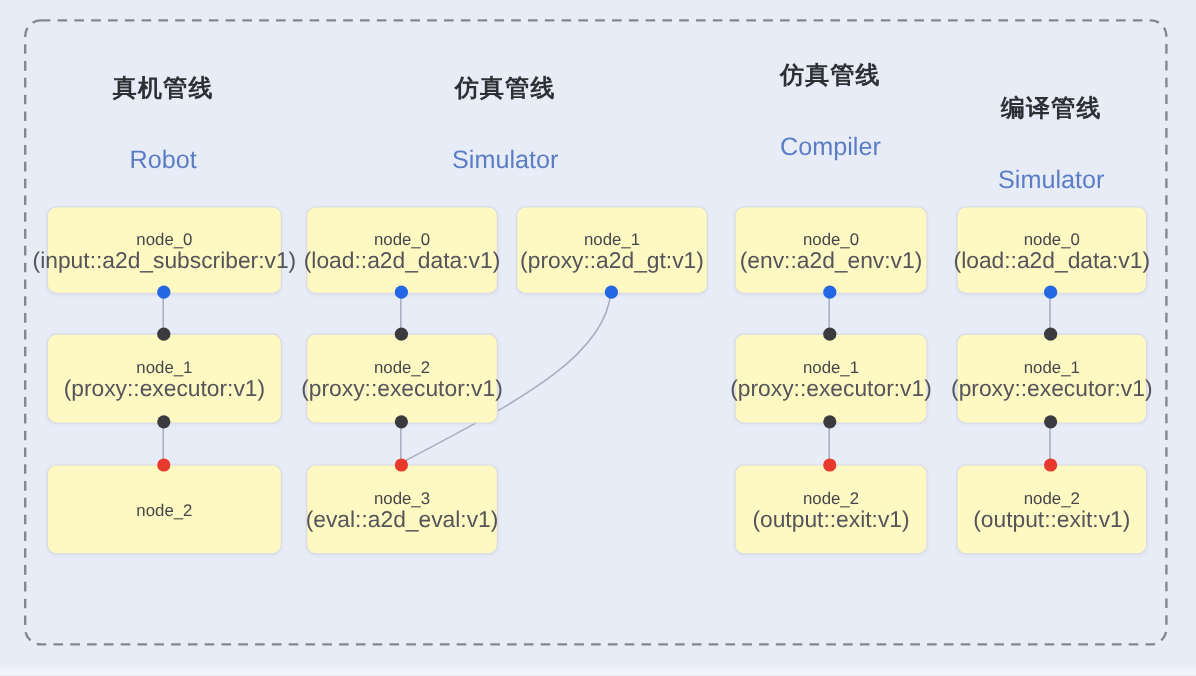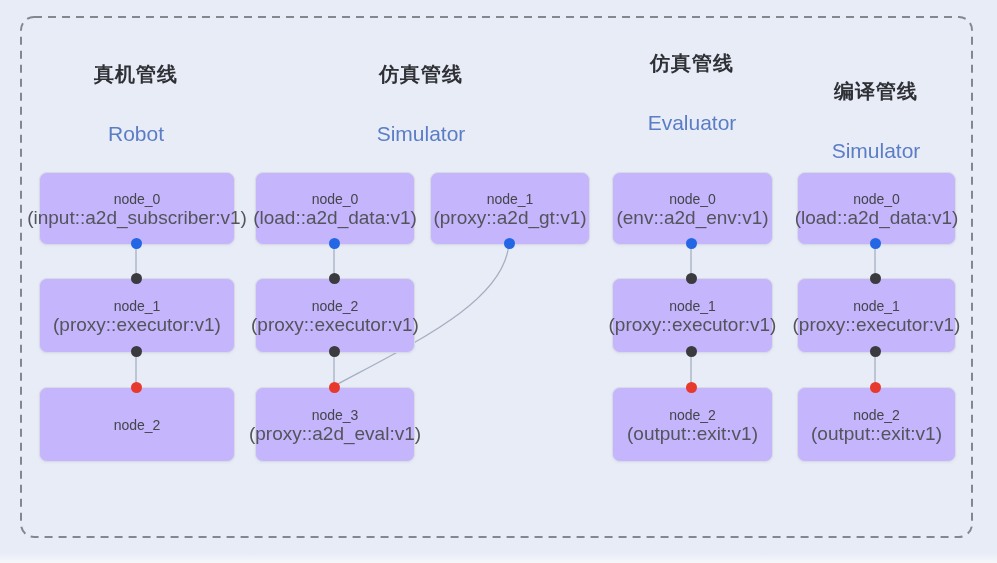--- a/index.html
+++ b/index.html
@@ -9,21 +9,21 @@
   }
   .bottom-fade{
     position:absolute;left:0;right:0;bottom:0;height:10px;
     background:linear-gradient(#e8ecf7,#f5f7fb);
   }
   svg.wires{position:absolute;left:0;top:0;z-index:1;}
   .col-header{position:absolute;transform:translateX(-50%);text-align:center;z-index:2;white-space:nowrap;}
   .zh{font-size:20px;font-weight:700;color:#2e3035;letter-spacing:1px;line-height:26px;}
   .en{font-size:21px;font-weight:400;color:#5b7dc5;margin-top:34px;line-height:25px;}
   .node{
-    position:absolute;z-index:2;background:#c4b5fd;border:1px solid #d8dbe3;border-radius:8px;
+    position:absolute;z-index:2;background:#fef9c3;border:1px solid #d8dbe3;border-radius:8px;
     display:flex;flex-direction:column;align-items:center;justify-content:center;gap:3px;
     box-shadow:0 1px 3px rgba(44,62,99,0.05);
   }
   .node-title{font-size:14px;color:#45454a;line-height:16px;}
   .node-sub{font-size:19px;color:#54545a;line-height:16px;white-space:nowrap;}
   .dot{position:absolute;width:11px;height:11px;border-radius:50%;z-index:3;}
   .dot-blue{background:#2367e4;}
   .dot-dark{background:#3b3b3f;}
   .dot-red{background:#e83a2c;}
 </style>
@@ -50,21 +50,21 @@
   <div class="col-header" style="left:136px;top:61px">
     <div class="zh">真机管线</div>
     <div class="en">Robot</div>
   </div>
   <div class="col-header" style="left:421px;top:61px">
     <div class="zh">仿真管线</div>
     <div class="en">Simulator</div>
   </div>
   <div class="col-header" style="left:692px;top:50px">
     <div class="zh">仿真管线</div>
-    <div class="en">Evaluator</div>
+    <div class="en">Compiler</div>
   </div>
   <div class="col-header" style="left:876px;top:78px">
     <div class="zh">编译管线</div>
     <div class="en">Simulator</div>
   </div>
 
   <div class="node" style="left:39px;top:172px;width:194px;height:71px">
     <div class="node-title">node_0</div>
     <div class="node-sub">(input::a2d_subscriber:v1)</div>
   </div>
@@ -83,21 +83,21 @@
   <div class="node" style="left:430px;top:172px;width:158px;height:71px">
     <div class="node-title">node_1</div>
     <div class="node-sub">(proxy::a2d_gt:v1)</div>
   </div>
   <div class="node" style="left:255px;top:278px;width:158px;height:73px">
     <div class="node-title">node_2</div>
     <div class="node-sub">(proxy::executor:v1)</div>
   </div>
   <div class="node" style="left:255px;top:387px;width:158px;height:73px">
     <div class="node-title">node_3</div>
-    <div class="node-sub">(proxy::a2d_eval:v1)</div>
+    <div class="node-sub">(eval::a2d_eval:v1)</div>
   </div>
 
   <div class="node" style="left:612px;top:172px;width:159px;height:71px">
     <div class="node-title">node_0</div>
     <div class="node-sub">(env::a2d_env:v1)</div>
   </div>
   <div class="node" style="left:612px;top:278px;width:159px;height:73px">
     <div class="node-title">node_1</div>
     <div class="node-sub">(proxy::executor:v1)</div>
   </div>

